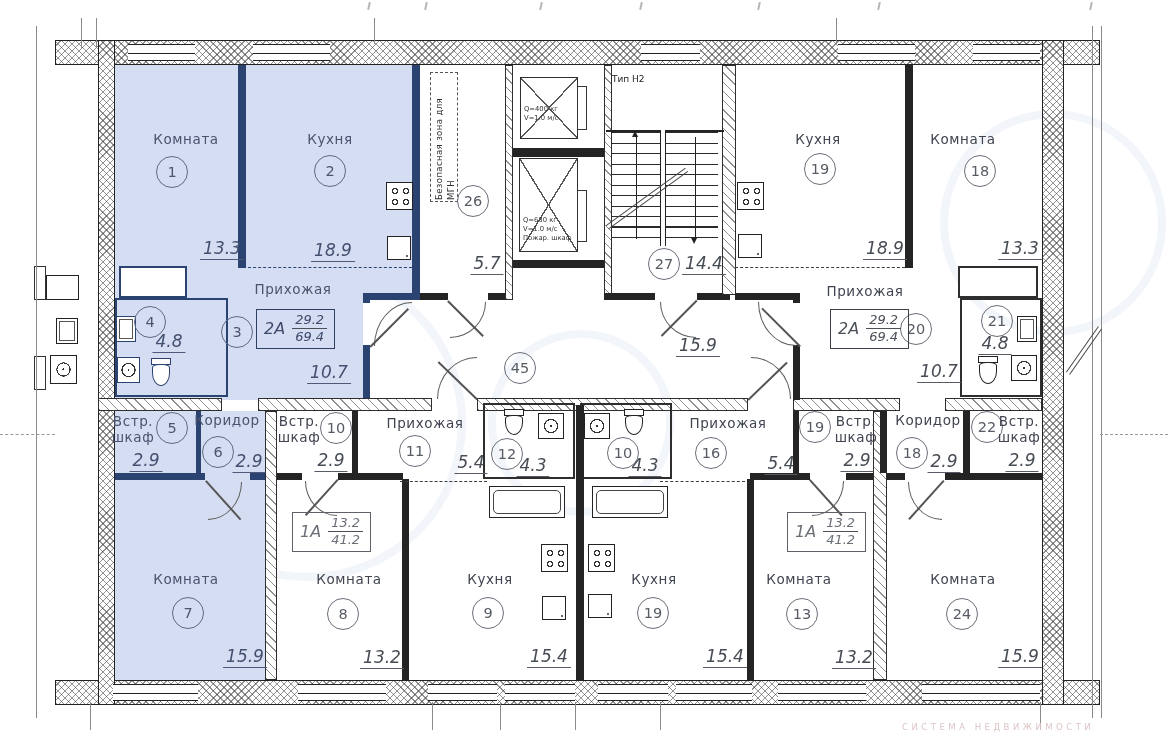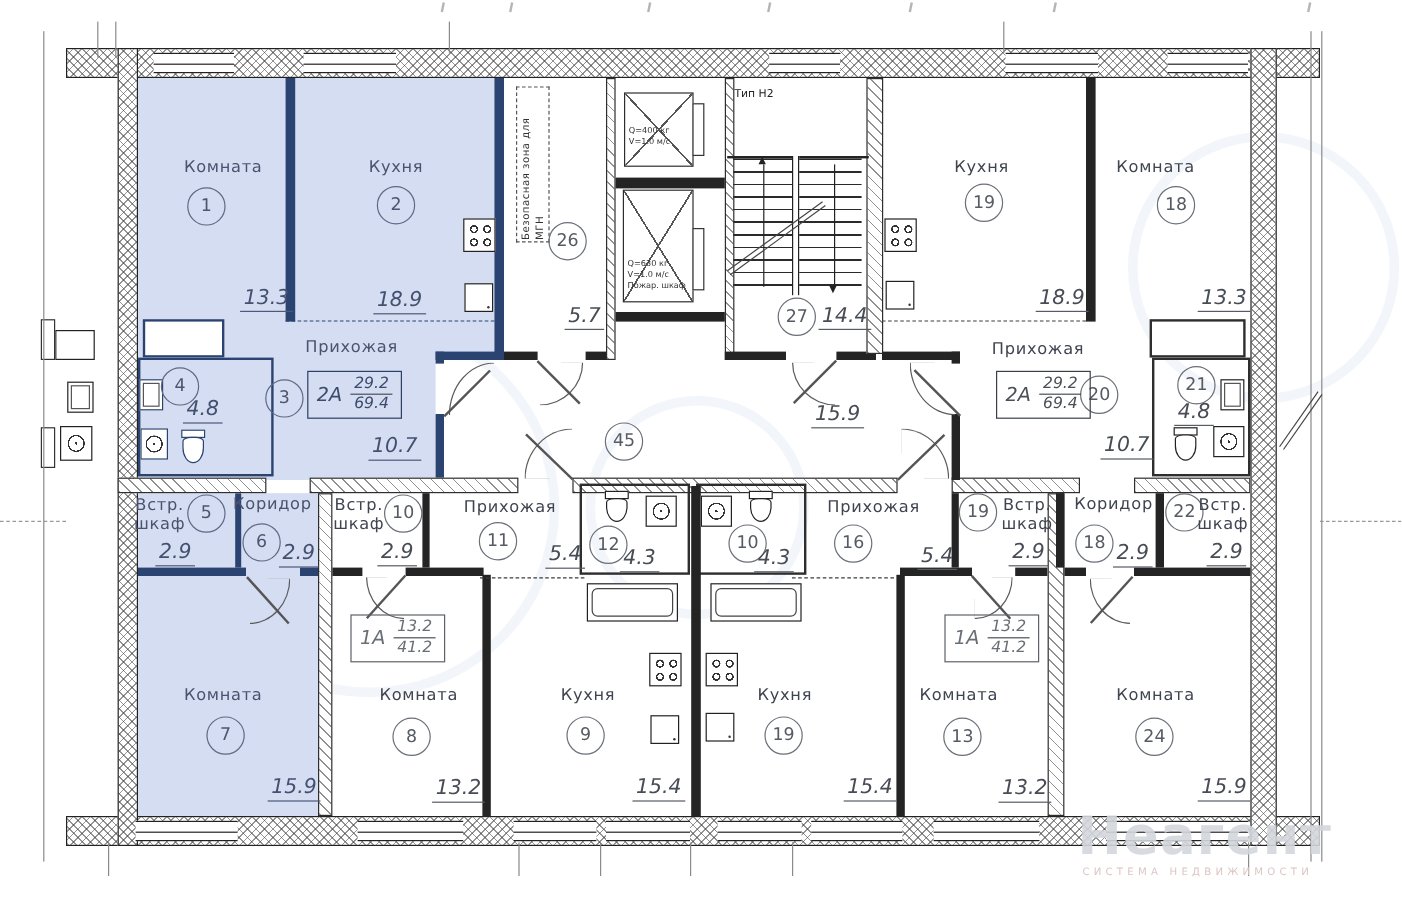--- a/index.html
+++ b/index.html
@@ -400,16 +400,15 @@
       </span>
   </div>
   <div class="tag faded" style="left:787px;top:512px">
     <span class="tt">1А</span>
     <span class="fr">
         <span class="tp">13.2</span>
         <span>41.2</span>
       </span>
   </div>
 
-  <div class="wm-title" style="left:898px;top:672px">Неагент</div>
   <div class="wm-sub" style="left:902px;top:722px">СИСТЕМА НЕДВИЖИМОСТИ</div>
 
 </div>
 
 </body></html>

